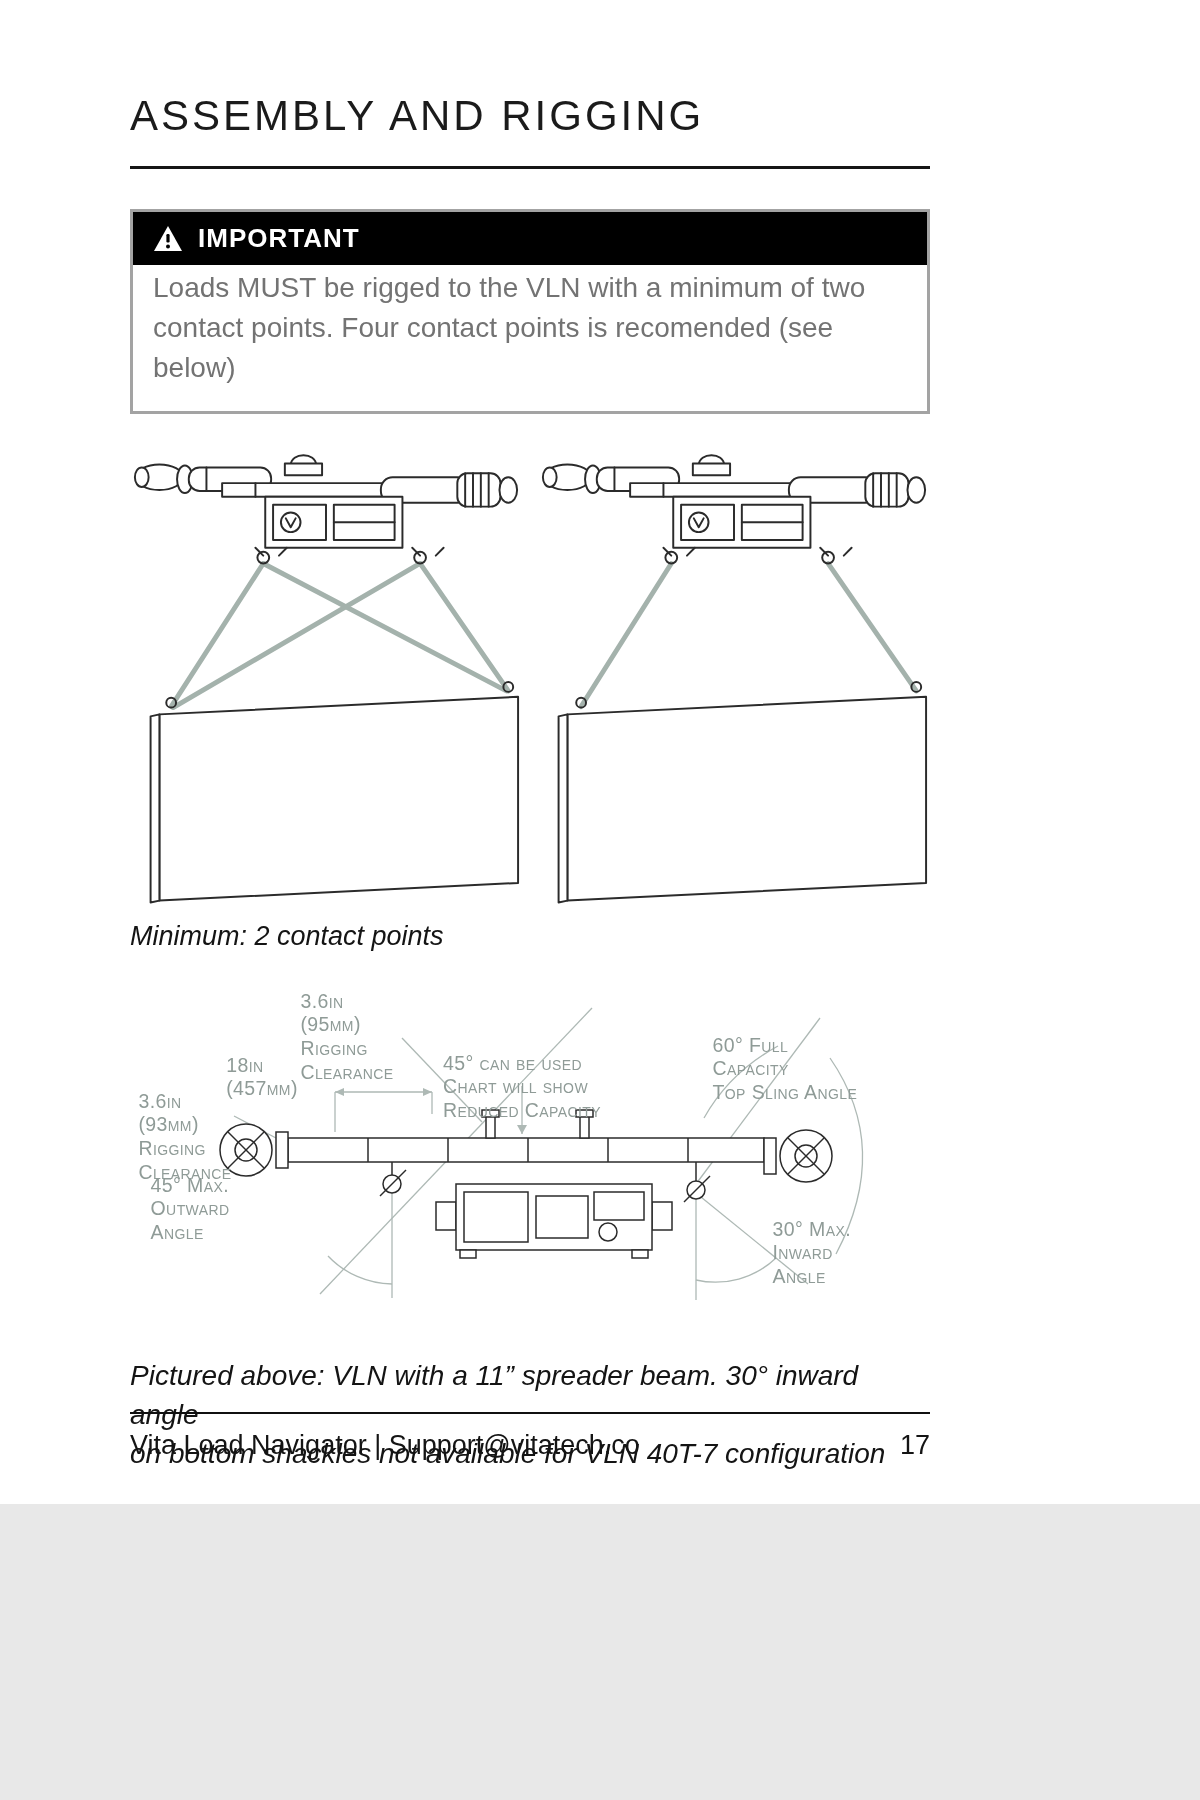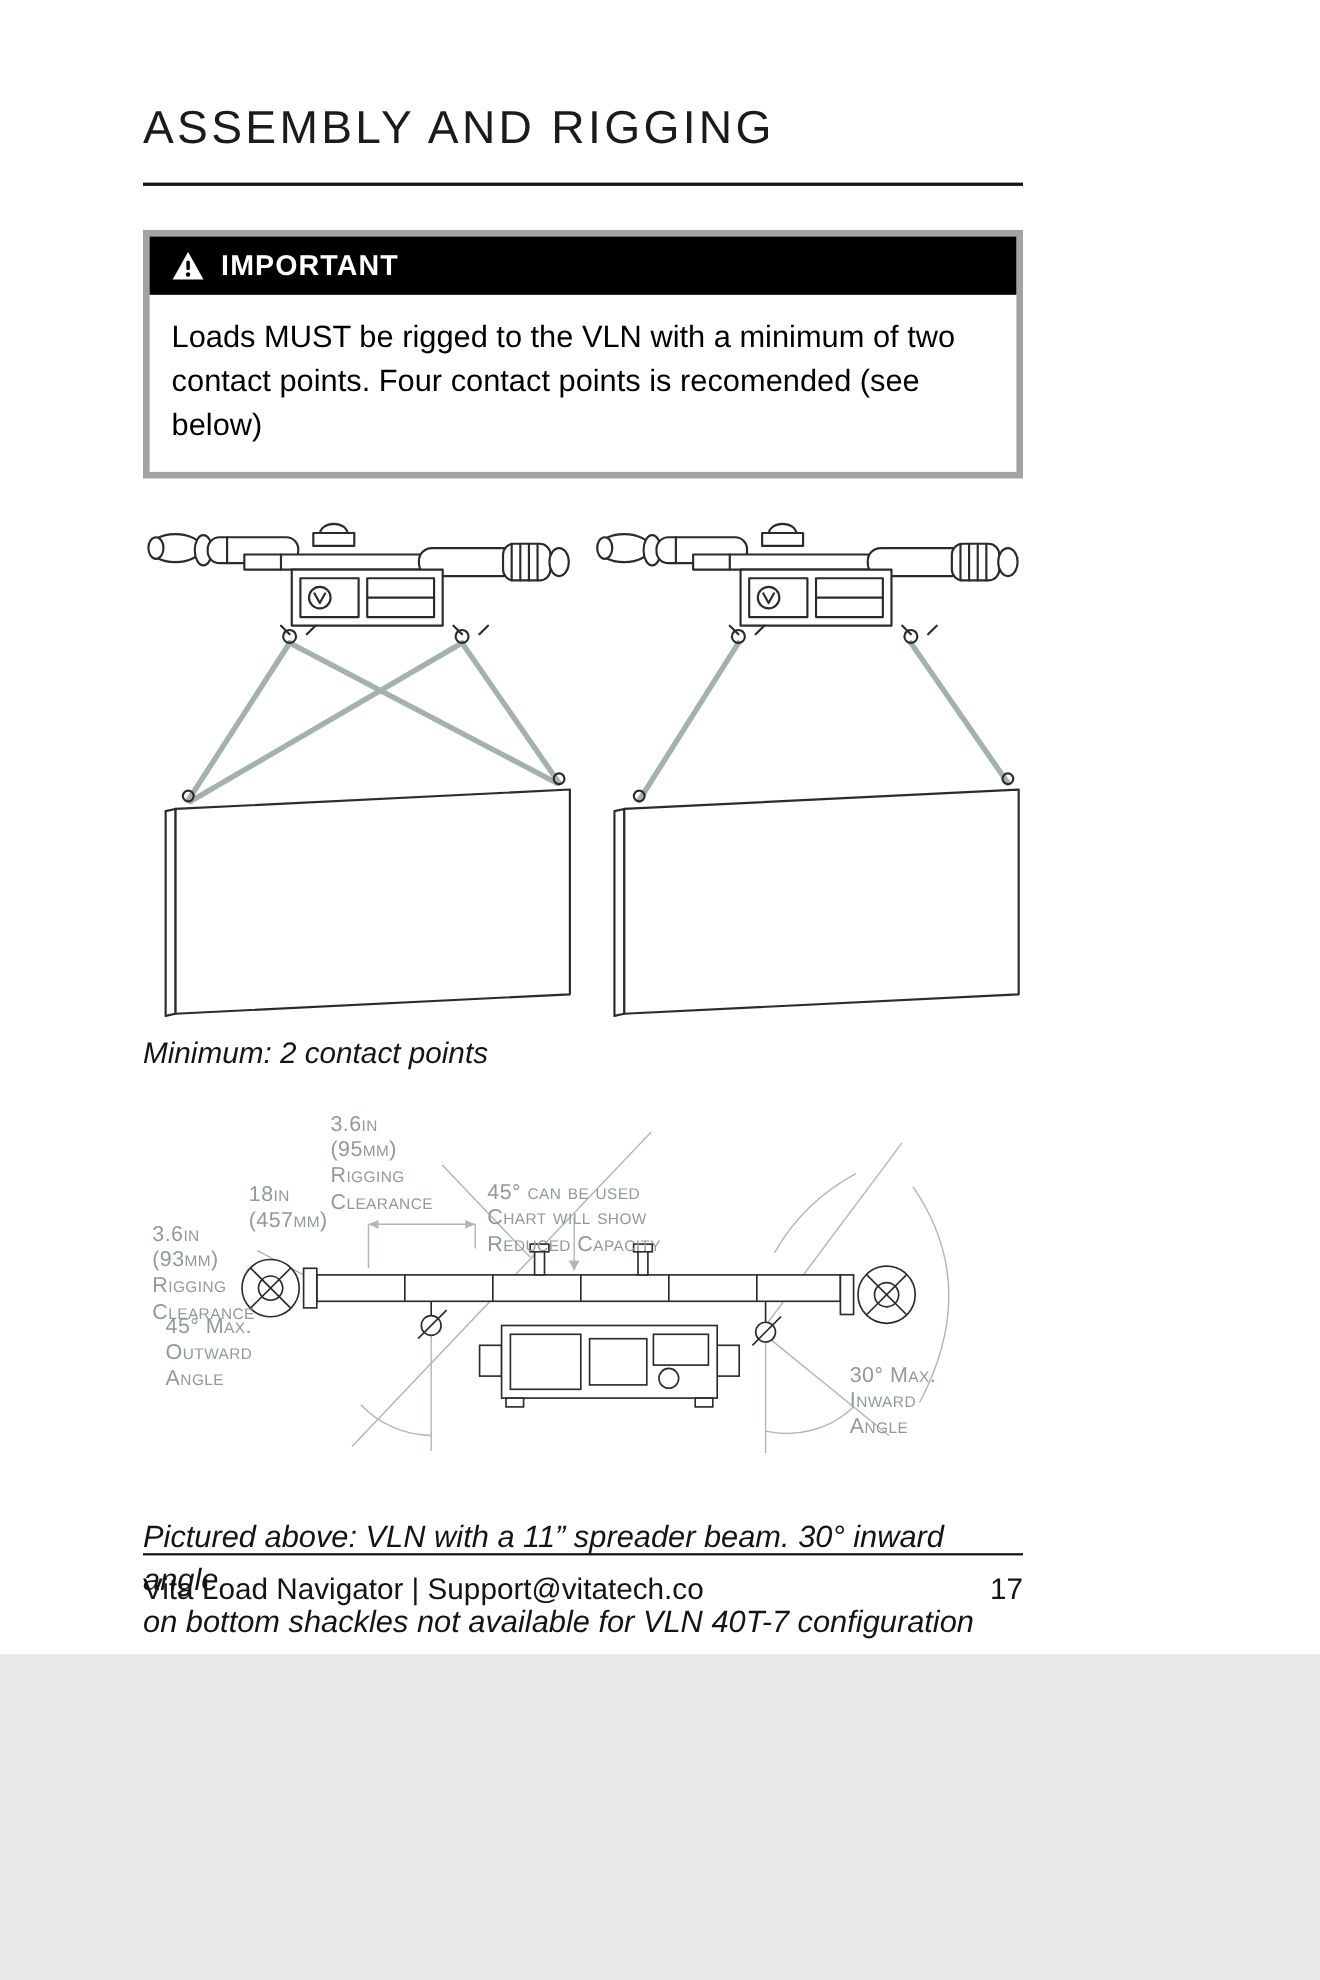--- a/index.html
+++ b/index.html
@@ -4,25 +4,25 @@
 <style>
   html,body{margin:0;padding:0;background:#e8e8e8;}
   .page{
     position:relative;width:1200px;height:1504px;margin:0 auto;background:#ffffff;
     font-family:"Liberation Sans",sans-serif;box-sizing:border-box;
     padding:92px 270px 0 130px;color:#1c1c1c;overflow:hidden;
   }
   .title{margin:0;font-size:42px;font-weight:400;letter-spacing:3px;color:#1b1b1b;}
   .title-rule{margin-top:26px;height:3px;background:#151515;}
 
-  .important{margin-top:40px;border:6px solid #a3a3a3;}
+  .important{margin-top:40px;border:3px solid #a3a3a3;}
   .important-banner{display:flex;align-items:center;gap:15px;background:#000;color:#fff;padding:11px 20px;}
   .warn-icon{display:inline-flex;align-items:center;}
   .important-label{font-weight:700;font-size:26px;letter-spacing:1px;}
-  .important-body{padding:18px 20px 24px;font-size:28px;line-height:1.42;color:#000000;white-space:pre-line;border-radius:24px;}
+  .important-body{padding:3px 20px 24px;font-size:28px;line-height:1.42;color:#737373;white-space:pre-line;border-radius:24px;}
 
   .figures{margin-top:26px;display:flex;gap:16px;}
   .figure{width:392px;}
   .figure svg{display:block;width:100%;height:auto;}
 
   .captions{display:flex;margin-top:10px;font-style:italic;font-size:27px;color:#141414;}
   .caption-left{width:408px;}
 
   .diagram{position:relative;margin-top:36px;width:800px;height:332px;}
   .diagram svg{position:absolute;left:0;top:0;}
@@ -216,20 +216,22 @@
     <div class="dim-label" style="left:55px;top:102px">3.6in
 (93mm)
 Rigging
 Clearance</div>
     <div class="dim-label" style="left:60px;top:186px">45° Max.
 Outward
 Angle</div>
     <div class="dim-label" style="left:392px;top:64px">45° can be used
 Chart will show
 Reduced Capacity</div>
+    <div class="dim-label" style="left:655px;top:46px">60° Full Capacity
+Top Sling Angle</div>
     <div class="dim-label" style="left:695px;top:230px">30° Max.
 Inward Angle</div>
   </div>
 
   <p class="bottom-caption">Pictured above: VLN with a 11” spreader beam. 30° inward angle
 on bottom shackles not available for VLN 40T-7 configuration</p>
 
   <div class="footer-rule"></div>
   <div class="footer">
     <span>Vita Load Navigator | Support@vitatech.co</span>

